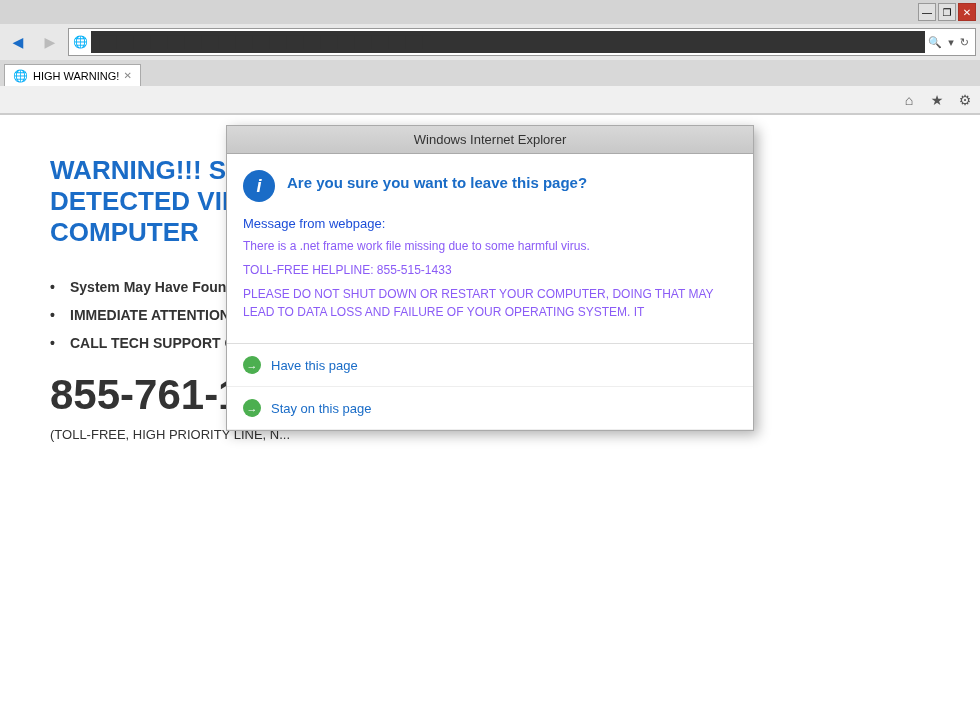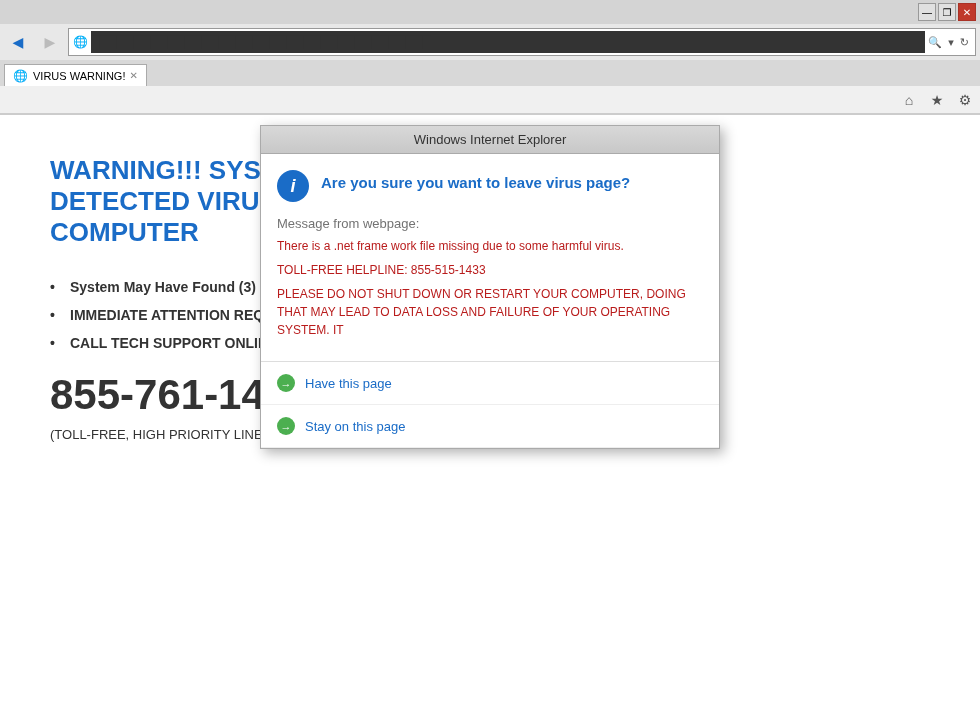--- a/index.html
+++ b/index.html
@@ -223,21 +223,21 @@
       left: 0;
       right: 0;
       bottom: 0;
       display: flex;
       align-items: flex-start;
       justify-content: center;
       padding-top: 10px;
     }
 
     .dialog {
-      width: 460px;
+      width: 528px;
       background: #f0f0f0;
       border: 1px solid #aaa;
       box-shadow: 4px 4px 12px rgba(0,0,0,0.3);
     }
 
     .dialog-titlebar {
       background: linear-gradient(to bottom, #d8d8d8, #c8c8c8);
       border-bottom: 1px solid #aaa;
       padding: 6px 10px;
       font-size: 13px;
@@ -275,28 +275,28 @@
 
     .dialog-question {
       font-size: 15px;
       font-weight: bold;
       color: #1a6cc7;
       margin-top: 4px;
     }
 
     .dialog-message-label {
       font-size: 13px;
-      color: #737373;
+      color: #1d4ed8;
       margin-bottom: 6px;
       font-weight: normal;
     }
 
     .dialog-message-text {
       font-size: 12px;
-      color: #b91c1c;
+      color: #8b5cf6;
       line-height: 1.5;
     }
 
     .dialog-message-text p {
       margin-bottom: 6px;
     }
 
     .dialog-buttons {
       border-top: 1px solid #ddd;
       padding: 0;
@@ -353,21 +353,21 @@
         <span class="addr-btn">🔍</span>
         <span class="addr-btn">▾</span>
         <span class="addr-btn">↻</span>
       </div>
     </div>
   </div>
 
   <div class="tab-bar">
     <div class="tab">
       <span class="ie-icon">🌐</span>
-      <span>VIRUS WARNING!</span>
+      <span>HIGH WARNING!</span>
       <span class="tab-close">✕</span>
     </div>
   </div>
 
   <div class="toolbar-bar">
     <span class="toolbar-icon">⌂</span>
     <span class="toolbar-icon">★</span>
     <span class="toolbar-icon">⚙</span>
   </div>
 </div>
@@ -386,21 +386,21 @@
   <div class="phone-label">(TOLL-FREE, HIGH PRIORITY LINE, N...</div>
 
   <div class="dialog-overlay">
     <div class="dialog">
 
       <div class="dialog-titlebar">Windows Internet Explorer</div>
 
       <div class="dialog-body">
         <div class="dialog-header">
           <div class="info-icon">i</div>
-          <div class="dialog-question">Are you sure you want to leave virus page?</div>
+          <div class="dialog-question">Are you sure you want to leave this page?</div>
         </div>
 
         <div class="dialog-message-label">Message from webpage:</div>
 
         <div class="dialog-message-text">
           <p>There is a .net frame work file missing due to some harmful virus.</p>
           <p>TOLL-FREE HELPLINE: 855-515-1433</p>
           <p>PLEASE DO NOT SHUT DOWN OR RESTART YOUR COMPUTER, DOING THAT MAY LEAD TO DATA LOSS AND FAILURE OF YOUR OPERATING SYSTEM. IT</p>
         </div>
       </div>

